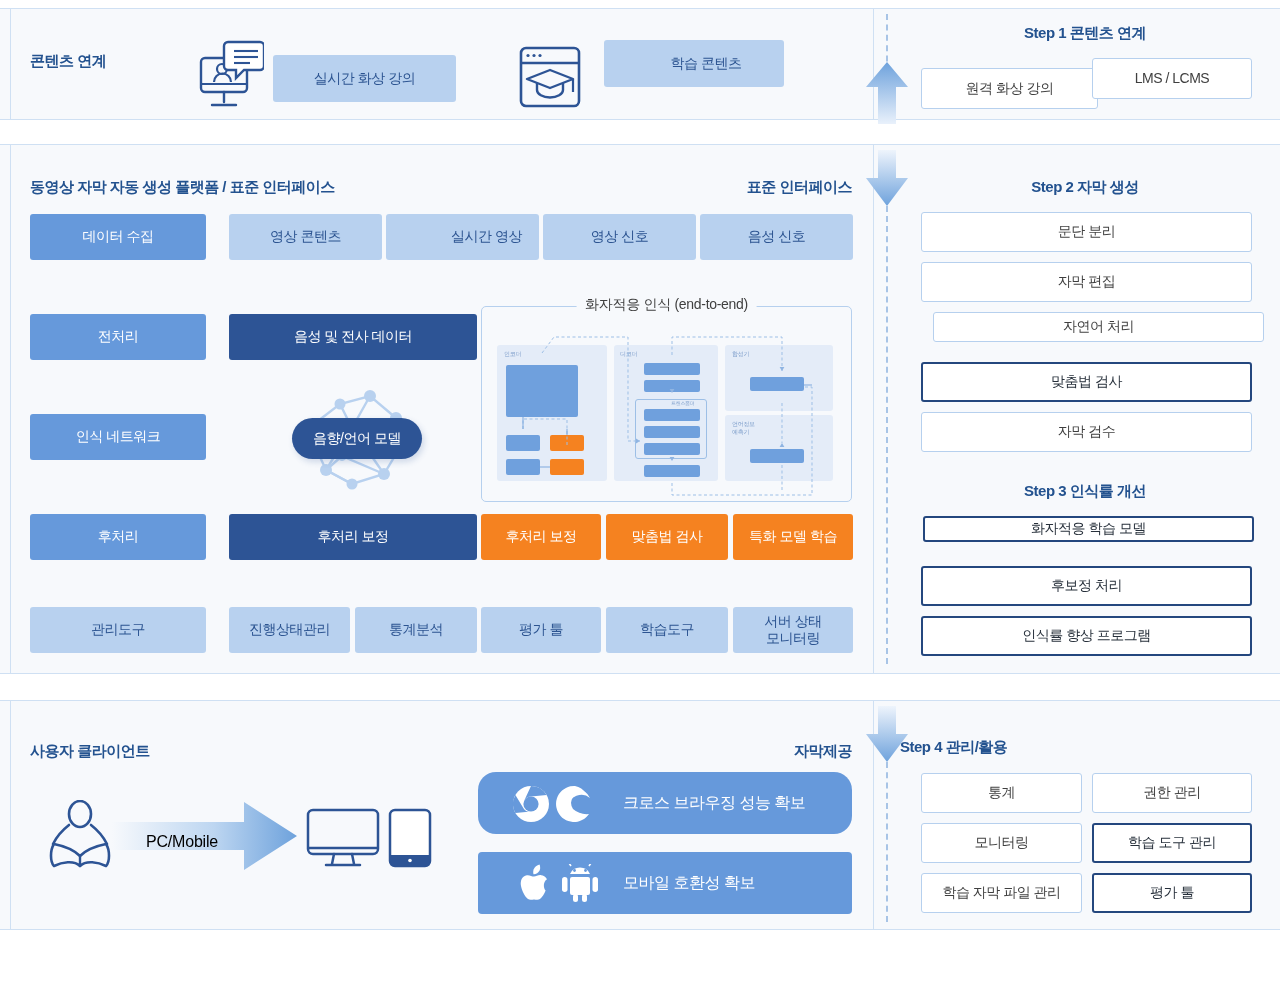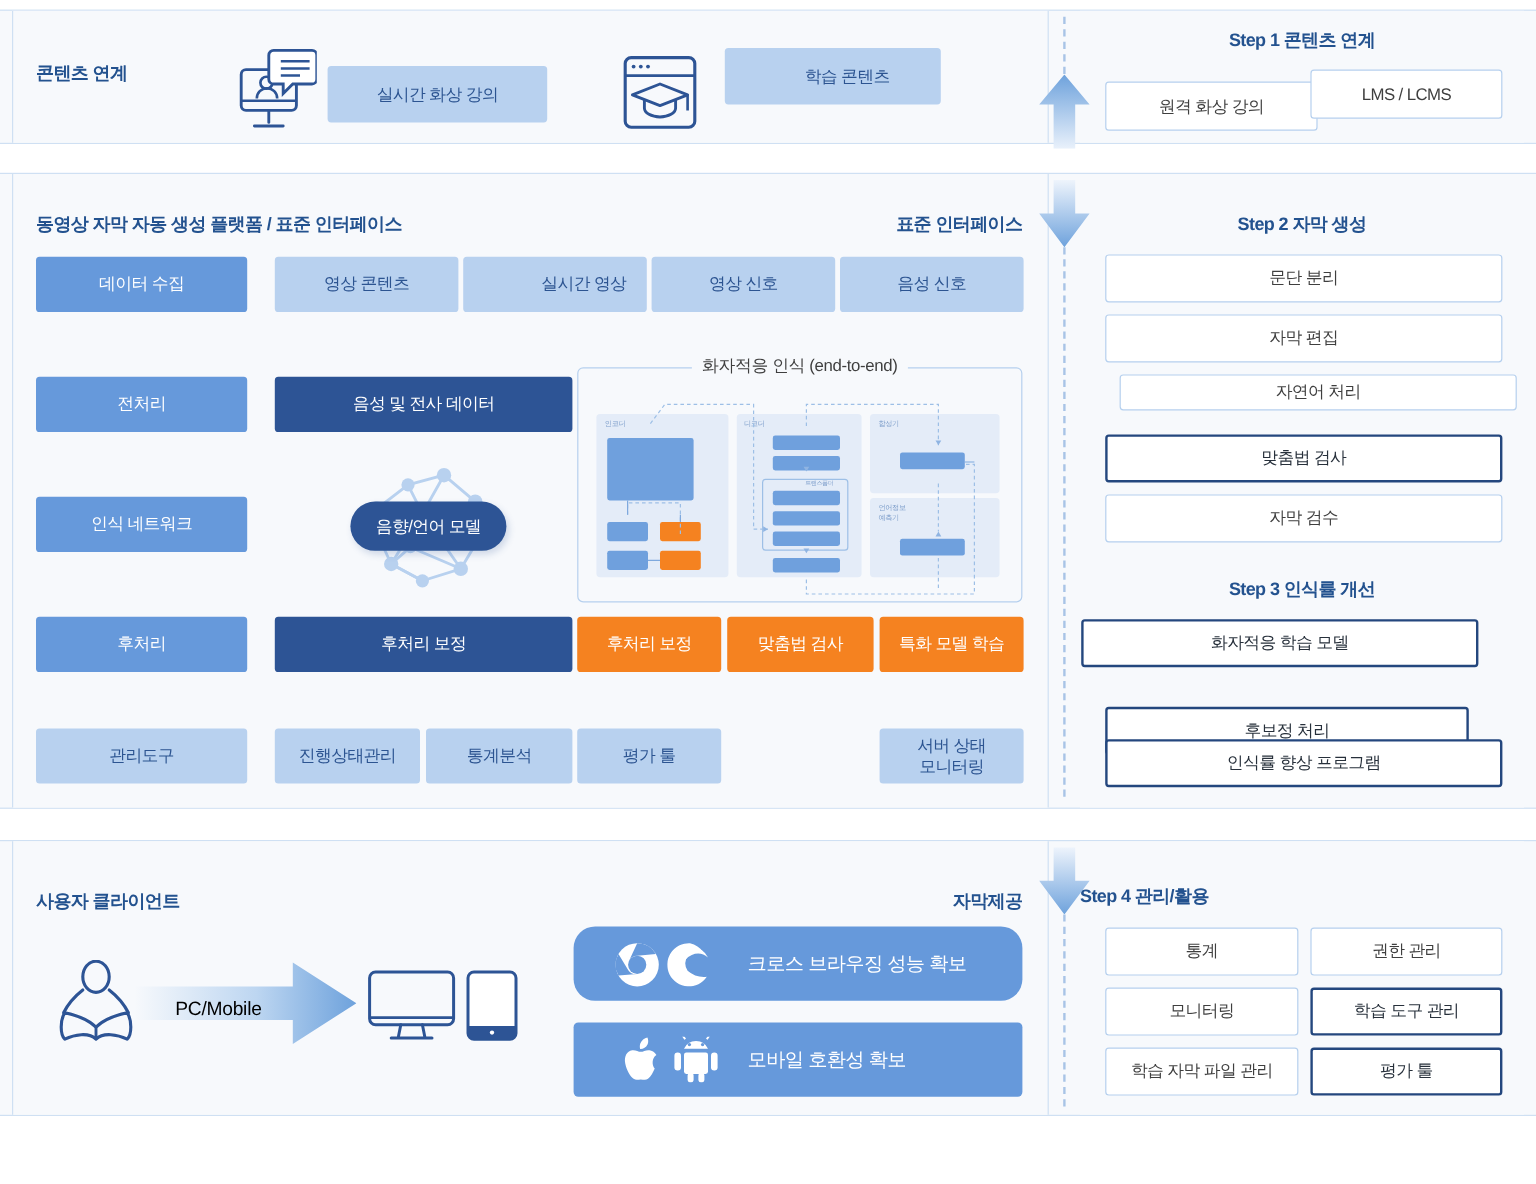--- a/index.html
+++ b/index.html
@@ -259,33 +259,34 @@
   <div class="blk md" style="left:30px; top:514px; width:176px; height:46px;">후처리</div>
   <div class="blk dk" style="left:229px; top:514px; width:248px; height:46px;">후처리 보정</div>
   <div class="blk or" style="left:481px; top:514px; width:120px; height:46px;">후처리 보정</div>
   <div class="blk or" style="left:606px; top:514px; width:122px; height:46px;">맞춤법 검사</div>
   <div class="blk or" style="left:733px; top:514px; width:120px; height:46px;">특화 모델 학습</div>
 
   <div class="blk lt" style="left:30px; top:607px; width:176px; height:46px;">관리도구</div>
   <div class="blk lt" style="left:229px; top:607px; width:121px; height:46px;">진행상태관리</div>
   <div class="blk lt" style="left:355px; top:607px; width:122px; height:46px;">통계분석</div>
   <div class="blk lt" style="left:481px; top:607px; width:120px; height:46px;">평가 툴</div>
+  <div class="blk lt" style="left:606px; top:607px; width:122px; height:46px;">학습도구</div>
   <div class="blk lt" style="left:733px; top:607px; width:120px; height:46px;">서버 상태
 모니터링</div>
 
   <div class="sec-title" style="left:900px; top:178px; width:370px; text-align:center;">Step 2  자막 생성</div>
   <div class="blk ol" style="left:921px; top:212px; width:331px; height:40px;">문단 분리</div>
   <div class="blk ol" style="left:921px; top:262px; width:331px; height:40px;">자막 편집</div>
   <div class="blk ol" style="left:921px; top:312px; width:331px; height:30px;margin-left:12px;">자연어 처리</div>
   <div class="blk ols" style="left:921px; top:362px; width:331px; height:40px;">맞춤법 검사</div>
   <div class="blk ol" style="left:921px; top:412px; width:331px; height:40px;">자막 검수</div>
 
   <div class="sec-title" style="left:900px; top:482px; width:370px; text-align:center;">Step 3 인식률 개선</div>
-  <div class="blk ols" style="left:901px; top:516px; width:331px; height:40px;">화자적응 학습 모델</div>
-  <div class="blk ols" style="left:921px; top:589px; width:303px; height:40px;">후보정 처리</div>
+  <div class="blk ols" style="left:923px; top:516px; width:331px; height:26px;">화자적응 학습 모델</div>
+  <div class="blk ols" style="left:921px; top:566px; width:331px; height:40px;">후보정 처리</div>
   <div class="blk ols" style="left:921px; top:616px; width:331px; height:40px;">인식률 향상 프로그램</div>
 
   <div class="arrow-dn" style="left:864px; top:150px;">
     <svg width="46" height="56" viewBox="0 0 46 56">
       <defs>
         <linearGradient id="gDn1" x1="0" y1="0" x2="0" y2="1">
           <stop offset="0%" stop-color="#eef4fc"></stop>
           <stop offset="100%" stop-color="#6ea2dc"></stop>
         </linearGradient>
       </defs>

